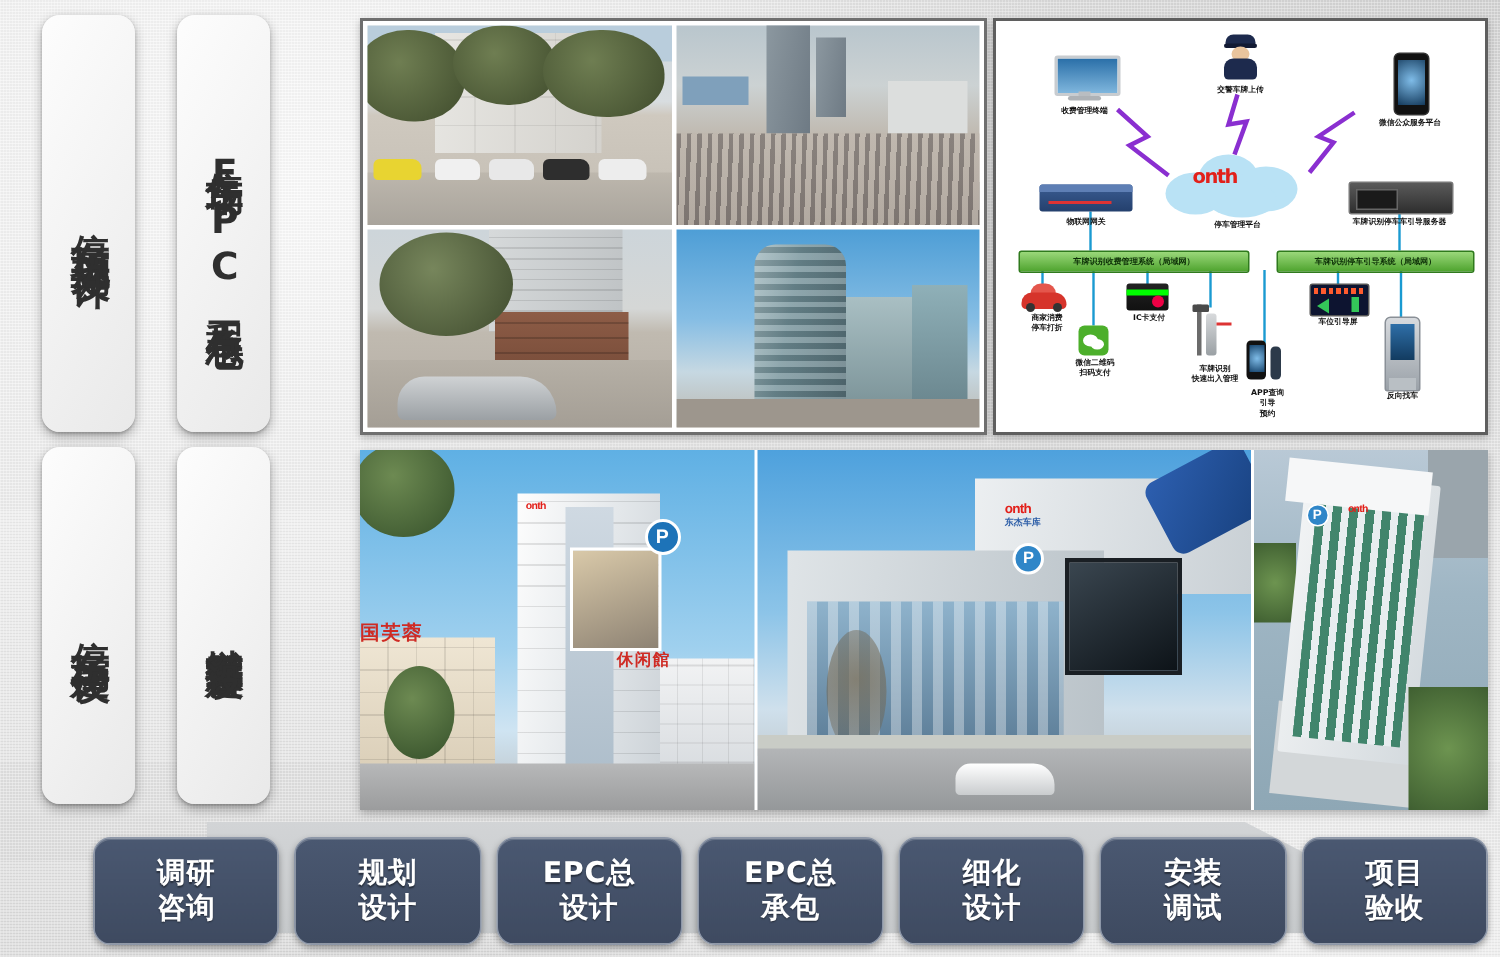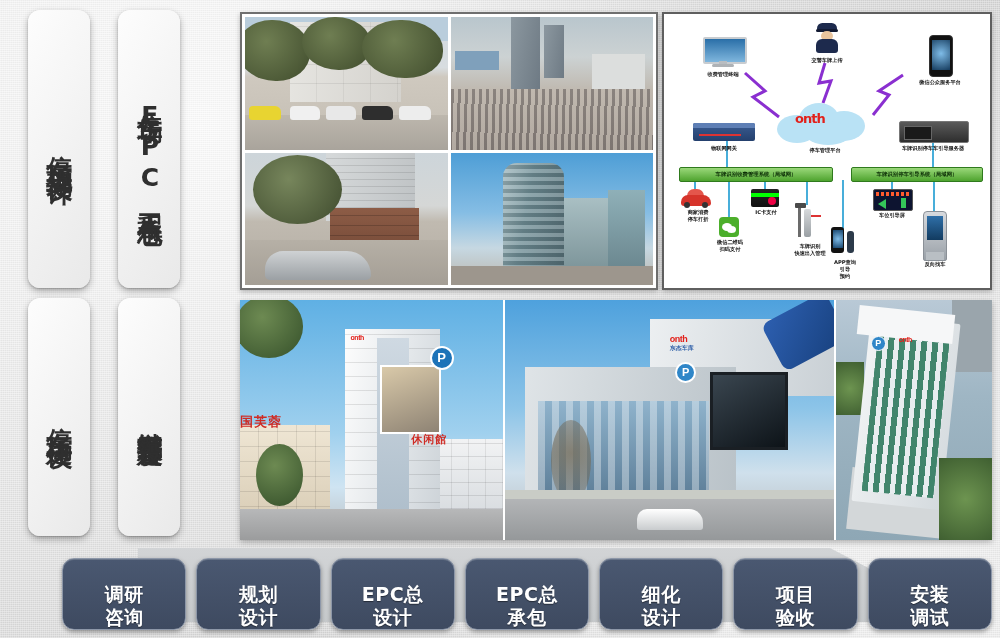--- a/index.html
+++ b/index.html
@@ -278,21 +278,21 @@
     position:absolute;left:62px;top:558px;width:930px;height:72px;
     display:flex;gap:10px;align-items:stretch;
   }
   .step{
     flex:1 1 0;
     background:linear-gradient(#4a5871,#3e4a60);
     border:1.5px solid #8d97a8;
     border-radius:12px;
     box-shadow:0 2px 4px rgba(0,0,0,.35), inset 0 1px 0 rgba(255,255,255,.18);
     color:#fff;
-    display:flex;flex-direction:column;align-items:center;justify-content:flex-end;
+    display:flex;flex-direction:column;align-items:center;justify-content:center;
     font-family:"DejaVu Sans","Liberation Sans",sans-serif;
     font-weight:700;font-size:19px;line-height:1.22;letter-spacing:.5px;
     text-shadow:0 1px 1px rgba(0,0,0,.45);
   }
   .step .l2{display:block;}
 </style>
 </head>
 <body>
 
 <div id="bg"></div>
@@ -524,20 +524,20 @@
   </div>
   <div class="step">
     <span>EPC总</span>
     <span class="l2">承包</span>
   </div>
   <div class="step">
     <span>细化</span>
     <span class="l2">设计</span>
   </div>
   <div class="step">
+    <span>安装</span>
+    <span class="l2">调试</span>
+  </div>
+  <div class="step">
     <span>项目</span>
     <span class="l2">验收</span>
   </div>
-  <div class="step">
-    <span>安装</span>
-    <span class="l2">调试</span>
-  </div>
 </div>
 
 </body></html>

